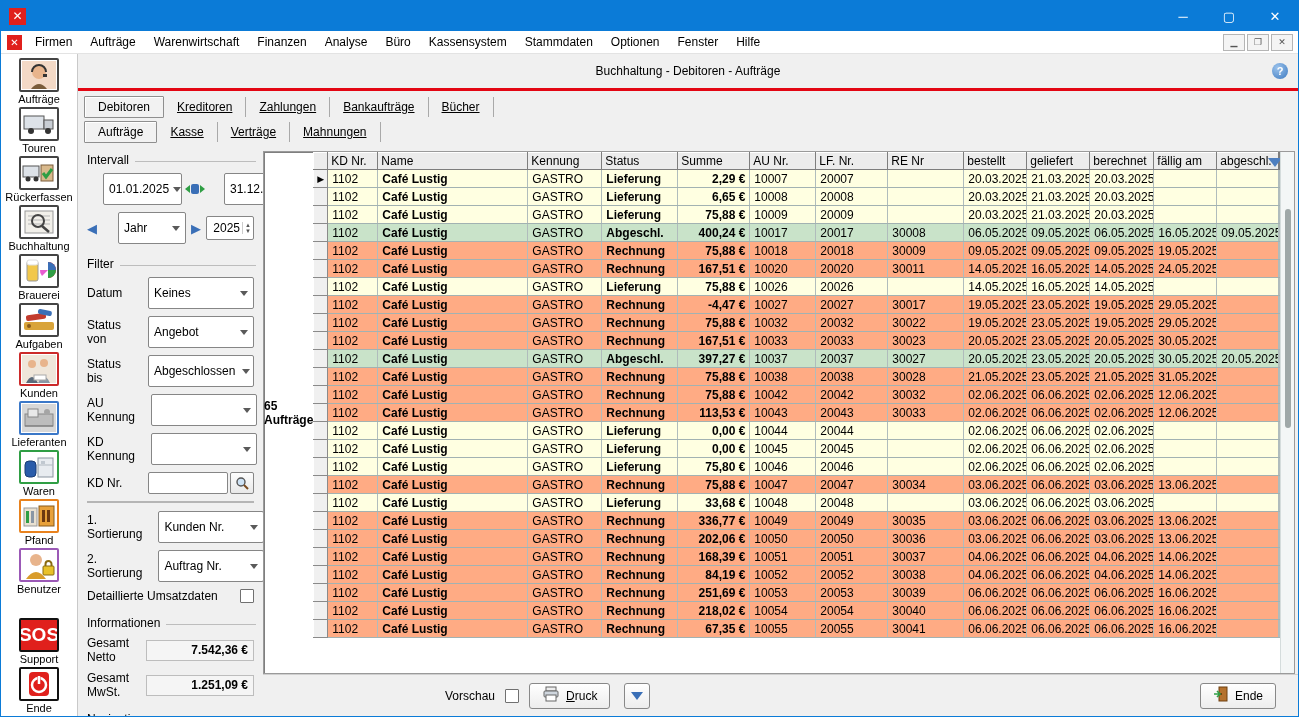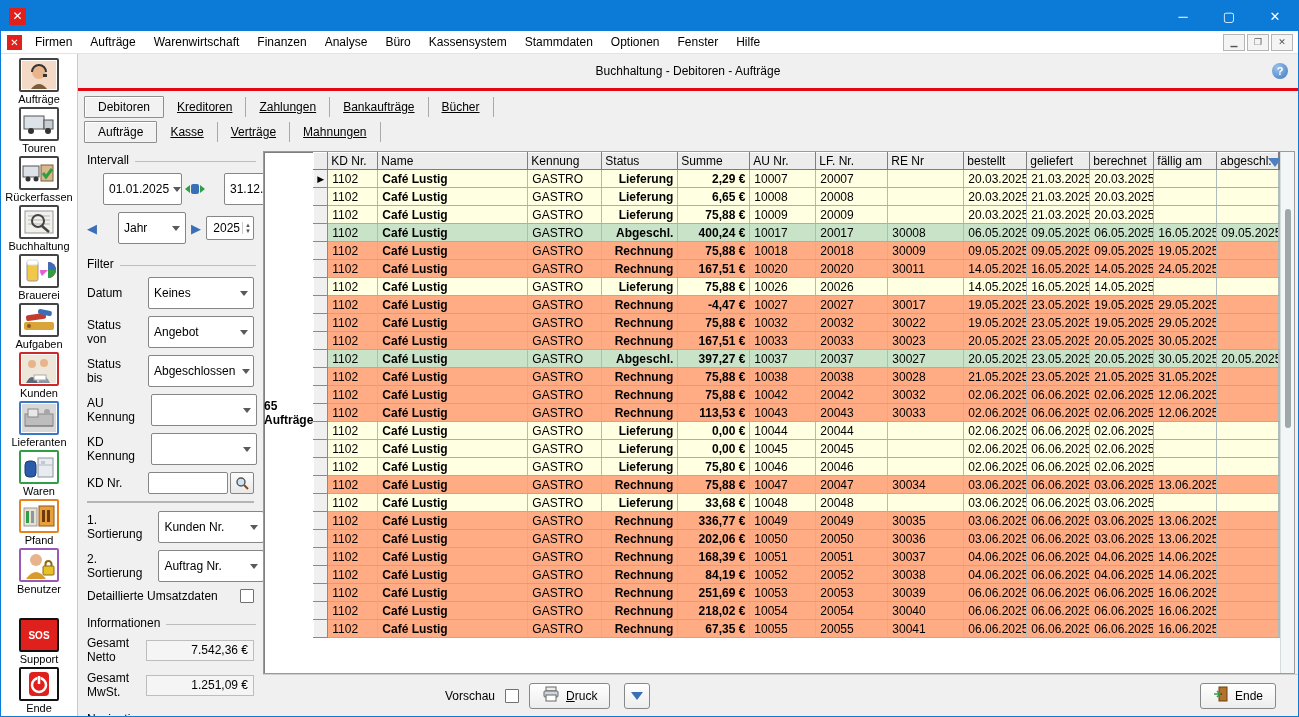--- a/index.html
+++ b/index.html
@@ -18,21 +18,21 @@
   .menu-item{padding:0 9px;cursor:default;}
   .mdi-controls{margin-left:auto;display:flex;gap:2px;margin-right:5px;}
   .mdi-btn{width:22px;height:17px;border:1px solid #b5b5b5;background:#f4f4f4;color:#555;font-size:9px;display:flex;align-items:center;justify-content:center;}
 
   
   .body{flex:1;display:flex;min-height:0;}
   .sidebar{flex:0 0 77px;background:#fff;border-right:1px solid #c9c9c9;display:flex;flex-direction:column;align-items:center;padding-top:4px;overflow:hidden;}
   .side-item{display:flex;flex-direction:column;align-items:center;margin-bottom:2px;}
   .side-icon{width:40px;height:34px;border:2px solid #444;border-radius:2px;background:#fff;display:flex;align-items:center;justify-content:center;overflow:hidden;}
   .side-icon svg{width:34px;height:28px;}
-  .side-icon.sos{background:#e0201c;color:#fff;font-weight:bold;font-size:10px;letter-spacing:0;}
+  .side-icon.sos{background:#e0201c;color:#fff;font-weight:bold;font-size:19px;letter-spacing:0;}
   .side-label{font-size:11px;line-height:12px;margin-top:1px;}
   .side-spacer{flex:1;}
 
   .main{flex:1;display:flex;flex-direction:column;min-width:0;}
   .header-strip{flex:0 0 34px;display:flex;align-items:center;justify-content:center;position:relative;background:#f0f0f0;}
   .help-icon{position:absolute;right:10px;top:9px;width:16px;height:16px;border-radius:50%;background:radial-gradient(circle at 35% 30%,#9cc3ec,#3c79c0);color:#fff;font-size:11px;font-weight:bold;display:flex;align-items:center;justify-content:center;}
   .red-line{flex:0 0 3px;background:var(--accent-red);}
 
   .tabs{display:flex;align-items:center;padding:5px 0 2px 6px;}
   .tab{padding:3px 13px;position:relative;cursor:default;}
@@ -53,21 +53,21 @@
   .combo.small{width:79px;flex:0 0 79px;}
   .combo.mid{width:106px;flex:0 0 106px;}
   .arrow-blue{color:#3a6fb7;font-size:13px;line-height:1;}
   .spinner{width:48px;height:24px;border:1px solid #868686;background:#fff;border-radius:2px;display:flex;align-items:center;}
   .spinner .num{flex:1;text-align:right;padding-right:2px;}
   .spinner .ud{display:flex;flex-direction:column;font-size:6px;color:#555;border-left:1px solid #ccc;padding:0 2px;}
   .txtinput{background:#fff;border:1px solid #868686;border-radius:2px;height:22px;flex:0 0 80px;width:80px;}
   .mag-btn{width:24px;height:22px;border:1px solid #868686;border-radius:2px;background:linear-gradient(#fdfdfd,#e8e8e8);display:flex;align-items:center;justify-content:center;margin-left:2px;}
   .sunken-wide{height:21px;background:#f5f5f5;border:1px solid #b5b5b5;box-shadow:inset 1px 1px 2px rgba(0,0,0,.12);margin-bottom:8px;}
   .chkbox{width:14px;height:14px;border:1px solid #707070;background:#fff;border-radius:1px;}
-  .info-val{flex:0 0 108px;height:21px;background:#f5f5f5;border:1px solid #bdbdbd;display:flex;align-items:center;justify-content:flex-end;padding:0 5px;}
+  .info-val{flex:0 0 108px;height:21px;background:#f5f5f5;border:1px solid #bdbdbd;display:flex;align-items:center;justify-content:flex-end;padding:0 5px;font-weight:bold;}
   .btn{border:1px solid #888;border-radius:3px;background:linear-gradient(#fff,#ededed);height:26px;display:flex;align-items:center;justify-content:center;gap:6px;padding:0 12px;}
   .btn.blue{border-color:#3a6fb7;}
   .dd-btn{width:26px;height:26px;border:1px solid #888;border-radius:3px;background:linear-gradient(#fff,#ededed);display:flex;align-items:center;justify-content:center;margin-left:4px;}
   .dd-tri{width:0;height:0;border-left:6px solid transparent;border-right:6px solid transparent;border-top:8px solid #3a6fb7;}
   .gear{color:#8a8a8a;font-size:14px;}
 
   
   .right-col{flex:1;display:flex;flex-direction:column;min-width:0;}
   .table-col{flex:1;display:flex;flex-direction:column;min-height:0;padding:6px 3px 0 0;}
   .table-panel{flex:1;border:1px solid #9a9a9a;box-shadow:inset 1px 1px 0 #7f7f7f;background:#fff;display:flex;flex-direction:row;min-height:0;position:relative;}
@@ -76,21 +76,21 @@
   .grid-wrap{flex:1;display:flex;min-height:0;overflow:hidden;}
   .grid-scroll{flex:1;overflow:hidden;}
   table{border-collapse:collapse;table-layout:fixed;width:100%;}
   th{height:17px;background:#ececec;font-weight:normal;text-align:left;padding:0 3px;border:1px solid;border-color:#fff #7d7d7d #7d7d7d #fff;white-space:nowrap;overflow:hidden;}
   td{height:18px;padding:0 4px;border-right:1px solid #b0bcbc;border-bottom:1px solid #a2b2b2;white-space:nowrap;overflow:hidden;}
   td.marker{background:#f0f0f0;border:1px solid;border-color:#fff #8a8a8a #8a8a8a #fff;text-align:center;font-size:9px;padding:0;}
   .row-lieferung td:not(.marker){background:var(--row-lieferung);}
   .row-rechnung td:not(.marker){background:var(--row-rechnung);}
   .row-abgeschl td:not(.marker){background:var(--row-abgeschl);}
   td.c1,td.c3,td.c4{font-weight:bold;}
-  td.c3{text-align:right;}
+  td.c3{text-align:left;}
   td.c4{text-align:right;}
   .vscroll{flex:0 0 14px;background:#f3f6f6;border-left:1px solid #d4dcdc;position:relative;}
   .vthumb{position:absolute;left:4px;width:6px;top:11%;height:42%;background:#9fa8a8;border-radius:3px;}
 
   
   .bottom-bar{flex:0 0 42px;display:flex;align-items:center;background:#f0f0f0;border-top:1px solid #cfcfcf;padding-right:22px;}
   .bb-group{display:flex;align-items:center;gap:10px;margin-left:182px;}
   .printer-icon svg{width:18px;height:16px;}
   .door-icon svg{width:16px;height:16px;}
   u{text-decoration:underline;}

